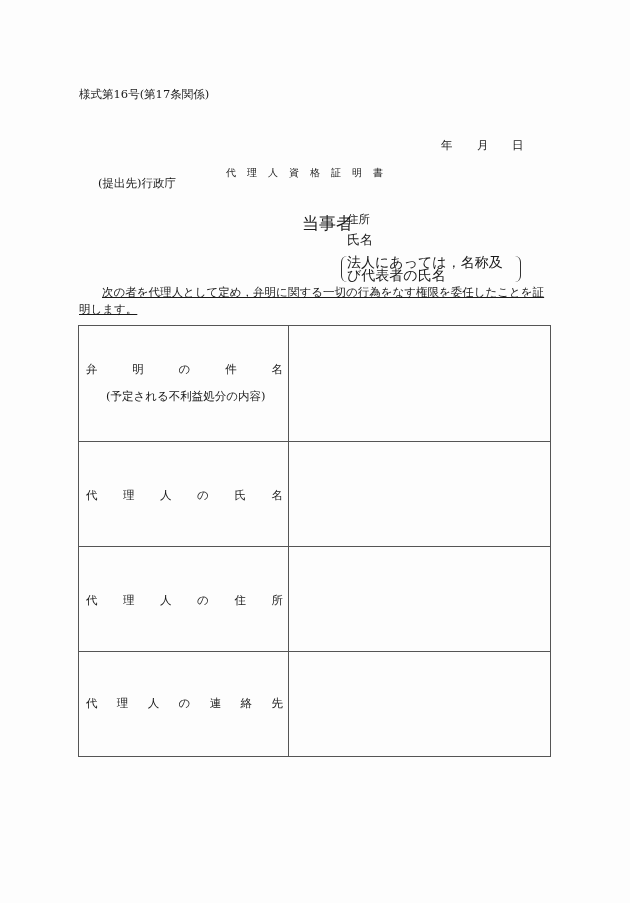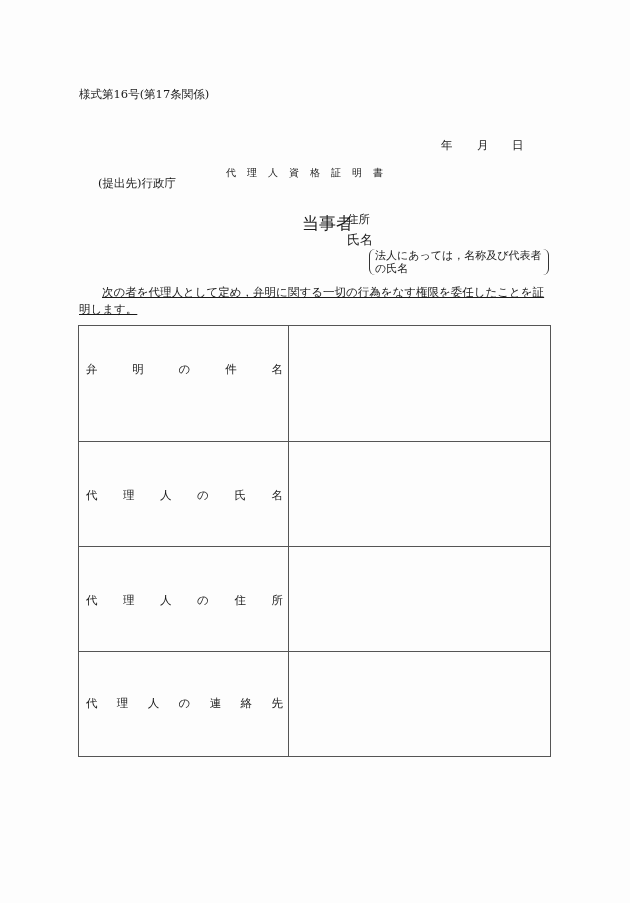--- a/index.html
+++ b/index.html
@@ -13,27 +13,26 @@
   }
   .abs { position: absolute; white-space: nowrap; }
   .form-no { left: 79px; top: 87px; font-size: 11.5px; }
   .title { left: 226px; top: 118px; font-size: 10px; letter-spacing: 11px; margin-top: 48px; }
   .date { top: 138px; font-size: 11.5px; }
   .recipient { left: 98px; top: 176px; font-size: 11.5px; }
   .party-label { left: 302px; top: 212px; font-size: 17px; }
   .party-addr { left: 347px; top: 212px; font-size: 11.5px; }
   .party-name { left: 347px; top: 231px; font-size: 13px; }
   .party-note {
-    left: 341px; top: 249px; width: 180px; height: 26px;
-    font-size: 11px; line-height: 13px;
+    left: 341px; top: 256px; width: 180px; height: 26px;
+    font-size: 14px; line-height: 13px;
     border-left: 1px solid #333; border-right: 1px solid #333;
     border-radius: 6px;
     padding: 0 4px 0 5px; box-sizing: border-box;
     white-space: normal;
-    margin-left: 28px;
   }
   .body-text {
     left: 79px; top: 284px; width: 470px;
     font-size: 11.5px; line-height: 17px;
     text-indent: 23px; white-space: normal; text-decoration: underline;
   }
   .table {
     position: absolute; left: 78px; top: 325px;
     width: 473px; height: 432px;
     border: 1.5px solid #555; box-sizing: border-box;
@@ -80,20 +79,21 @@
 
   <div class="row" style="top:0; height:116px;">
     <div class="label-cell">
       <div class="spread" style="top:36px;">
         <span>弁</span>
         <span>明</span>
         <span>の</span>
         <span>件</span>
         <span>名</span>
       </div>
+      <div class="sub" style="top:63px;">(予定される不利益処分の内容)</div>
     </div>
     <div class="value-cell"></div>
   </div>
 
   <div class="row" style="top:116px; height:105px;">
     <div class="label-cell">
       <div class="spread" style="top:46px;">
         <span>代</span>
         <span>理</span>
         <span>人</span>

